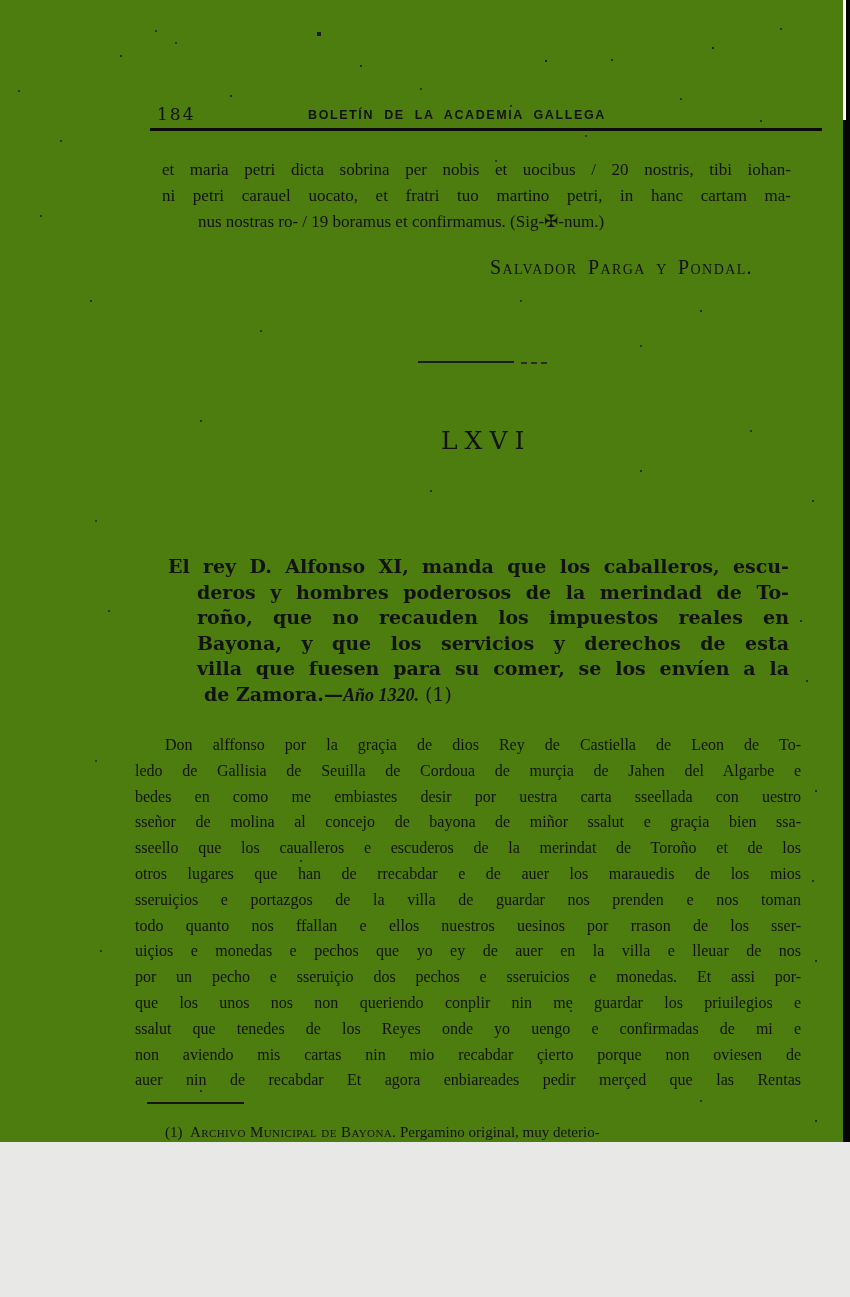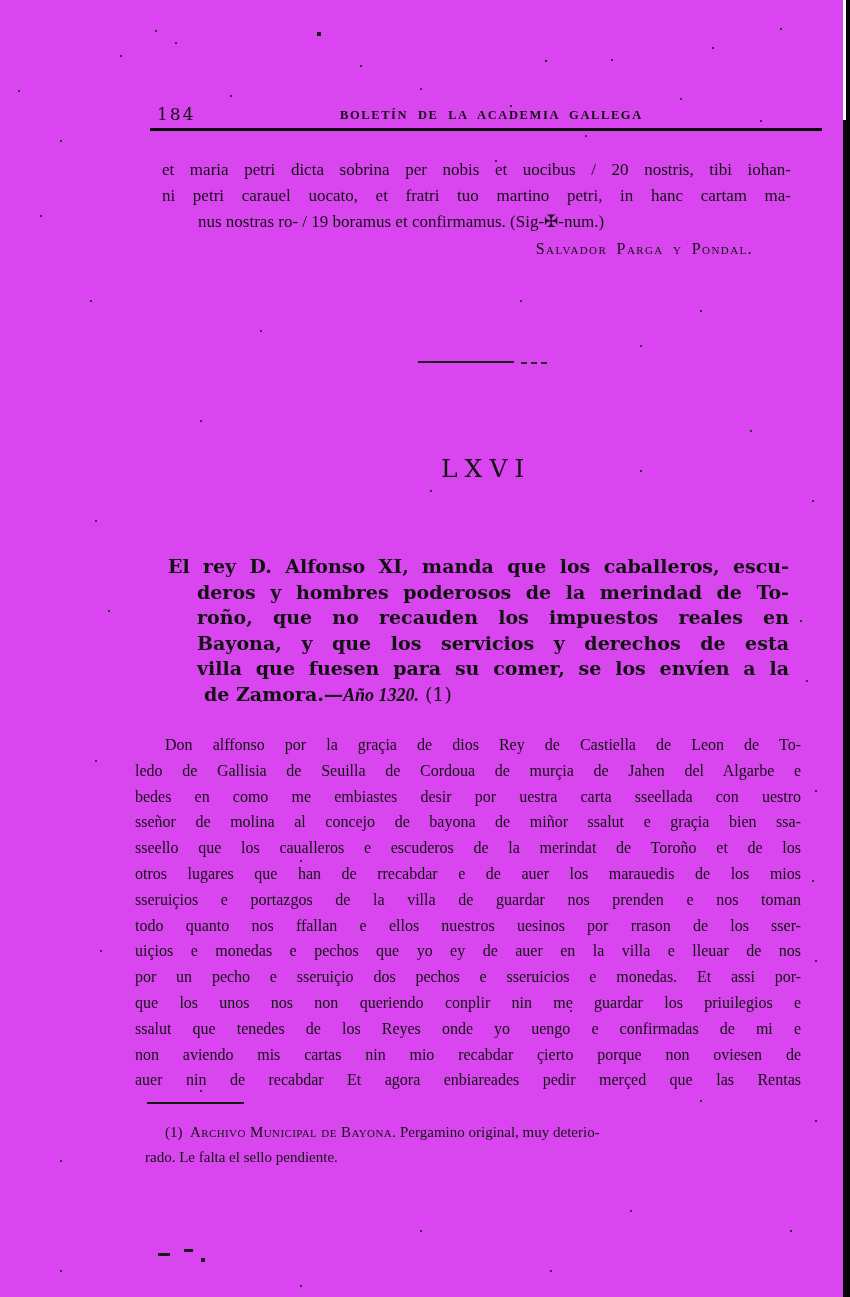--- a/index.html
+++ b/index.html
@@ -1,57 +1,57 @@
 <!DOCTYPE html>
 <html><head>
 <meta charset="utf-8">
 <style>
   * { margin:0; padding:0; box-sizing:border-box; }
   html,body { background:#e8e8e6; }
   .page {
-    position:relative; width:850px; height:1297px;
-    background:#d946ef; color:#121212;
+    position:relative; width:850px; height:1142px;
+    background:#4d7c0f; color:#121212;
     font-family:"Liberation Serif", serif;
     overflow:hidden;
   }
   
   .page-number {
     position:absolute; left:157px; top:104px;
     font-family:"DejaVu Serif", serif;
     font-size:17px; letter-spacing:2px;
   }
   .journal-title {
-    position:absolute; left:340px; top:108px;
-    font-family:Liberation Serif, serif;
+    position:absolute; left:308px; top:108px;
+    font-family:Liberation Sans, sans-serif;
     font-size:12.5px; font-weight:bold;
     letter-spacing:1.6px; word-spacing:5px; white-space:nowrap;
   }
   .header-rule {
     position:absolute; left:150px; top:128px; width:672px; height:3px;
     background:#0b0b0b;
   }
   
   .tline { text-align:justify; text-align-last:justify; -moz-text-align-last:justify; white-space:normal; }
   .tline.last { text-align:left; text-align-last:left;margin-left:36px; -moz-text-align-last:left; }
   
   .prev-doc {
     position:absolute; left:162px; top:157px; width:629px;
     font-size:17px; line-height:26px;
   }
   .signature {
-    position:absolute; right:97px; top:240px;
-    font-size:16px; font-variant:small-caps;
+    position:absolute; right:97px; top:256px;
+    font-size:20px; font-variant:small-caps;
     letter-spacing:1.4px; word-spacing:4px;
   }
   
   .divider-line { position:absolute; left:418px; top:361px; width:96px; height:2px; background:#1c1c1c; }
   .divider-dash { position:absolute; left:521px; top:362px; width:26px; height:0; border-top:2px dashed #2a2a2a; }
   
   .section-number {
-    position:absolute; left:441px; top:454px;
+    position:absolute; left:441px; top:426px;
     font-family:"DejaVu Serif", serif;
     font-size:25px; letter-spacing:7px;
   }
   .summary {
     position:absolute; left:168px; top:554px; width:621px;
     font-family:"DejaVu Serif", serif;
     font-size:19px; font-weight:bold; line-height:25.5px;
   }
   .summary .indent { padding-left:29px; }
   .summary .year { font-style:italic; font-weight:600; font-family:"Liberation Serif", serif; font-size:18px; }

